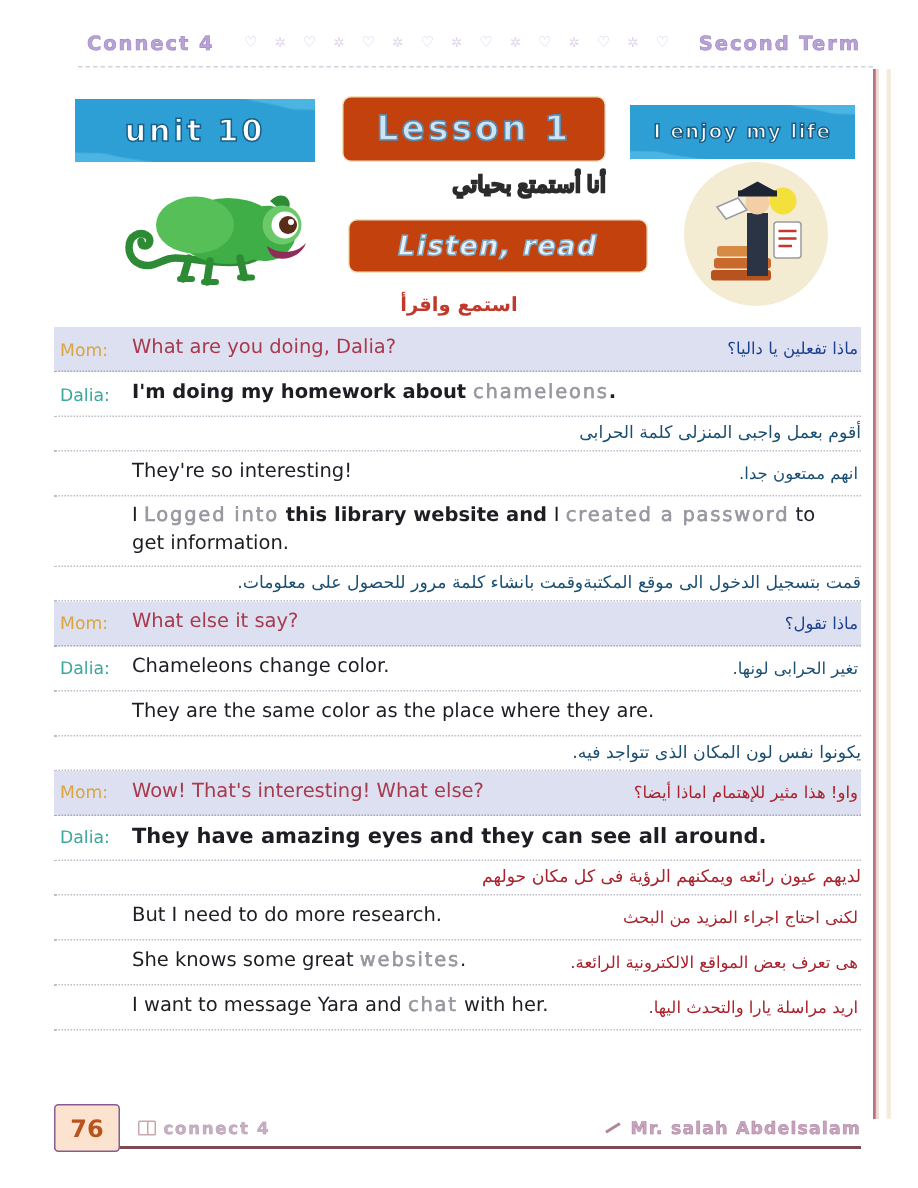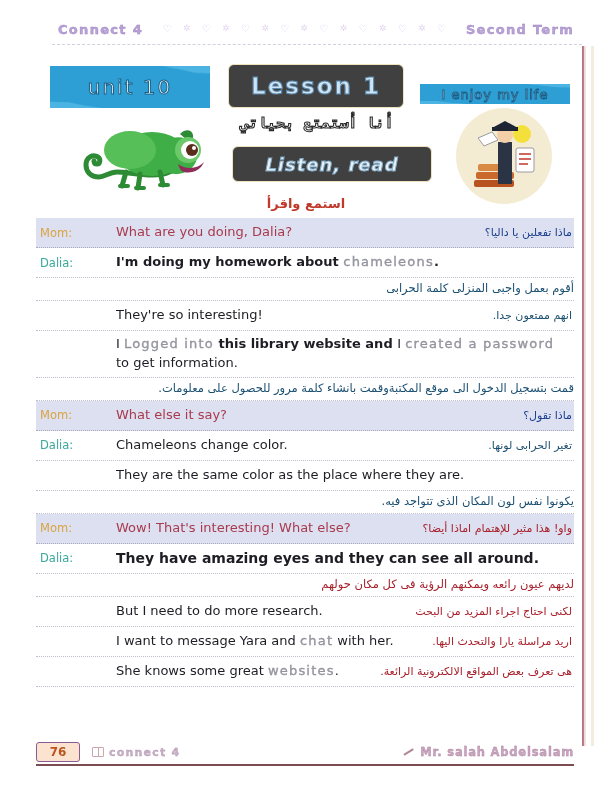--- a/index.html
+++ b/index.html
@@ -81,36 +81,36 @@
     justify-content: center;
     background:
       radial-gradient(ellipse at 12% 30%, #2d9fd4 0 55%, transparent 58%),
       radial-gradient(ellipse at 88% 70%, #2d9fd4 0 52%, transparent 56%),
       radial-gradient(ellipse at 50% 50%, #2d9fd4 0 72%, transparent 76%),
       radial-gradient(ellipse at 30% 85%, #4bb4e2 0 40%, transparent 44%),
       radial-gradient(ellipse at 72% 14%, #4bb4e2 0 38%, transparent 42%);
   }
   .splash-text {
     font-family: "DejaVu Sans", sans-serif;
-    font-weight: normal;
+    font-weight: bold;
     color: #ffffff;
     -webkit-text-stroke: 1px #1a5f88;
     letter-spacing: 2px;
     white-space: nowrap;
   }
 
   #unit-banner { left: 10px; top: 4px; width: 160px; height: 42px; }
   #unit-banner .splash-text { font-size: 20px; }
 
-  #enjoy-banner { right: 2px; top: 22px; width: 150px; height: 20px; }
+  #enjoy-banner { right: 2px; top: 8px; width: 150px; height: 36px; }
   #enjoy-banner .splash-text { font-size: 13px; letter-spacing: 1px; }
 
   .cream-box {
     position: absolute;
-    background: #404040;
+    background: #c2410c;
     border: 1px solid #efe3bd;
     border-radius: 6px;
     display: flex;
     align-items: center;
     justify-content: center;
     text-align: center;
   }
   #lesson-banner { left: 188px; top: 2px; width: 176px; height: 44px; }
   #lesson-banner .lesson-text {
     font-family: "DejaVu Sans", sans-serif;
@@ -123,24 +123,24 @@
   #listen-read-banner .lr-text {
     font-family: "DejaVu Sans", sans-serif;
     font-size: 18px; font-weight: bold; font-style: italic;
     color: #e8f1f8;
     -webkit-text-stroke: 1px #7fa8c4;
     letter-spacing: 1px;
   }
 
   .ar-sub {
     position: absolute;
-    left: 200px; top: 52px;
+    left: 188px; top: 52px;
     width: 176px;
-    text-align: left;
-    font-family: Liberation Mono, monospace;
+    text-align: right;
+    font-family: Liberation Serif, serif;
     font-size: 15px; font-weight: bold;
     color: #fafafa;
     -webkit-text-stroke: 1.1px #2b2b2b;
     direction: rtl;
   }
 
   
   .chameleon { position: absolute; left: 28px; top: 48px; width: 140px; height: 92px; }
 
   
@@ -167,21 +167,20 @@
     top: 218px; left: 36px; right: 38px;
   }
 
   .row {
     position: relative;
     border-bottom: 1px dotted #b5b5c2;
     min-height: 30px;
     display: flex;
     align-items: center;
     padding: 4px 0;
-    gap: 28px;
   }
   .row.highlight {
     background: #dde0f0;
     border-bottom: 1px dotted #a9a9bb;
   }
   .row.plain { border-bottom: 1px dotted #bdbdca; }
 
   .speaker {
     width: 52px;
     flex-shrink: 0;
@@ -240,27 +239,27 @@
   
   .footer {
     position: absolute;
     left: 36px; right: 38px; bottom: 26px;
     height: 26px;
     display: flex;
     align-items: center;
     border-bottom: 2px solid #7d4b52;
   }
   .page-num {
-    width: 44px; height: 20px;
+    width: 44px; height: 32px;
     border: 1.5px solid #8a5a93;
     background: #fbe3cf;
     border-radius: 3px;
     display: flex; align-items: center; justify-content: center;
     font-family: "DejaVu Sans", sans-serif;
-    font-size: 12px; font-weight: bold;
+    font-size: 16px; font-weight: bold;
     color: #b8551f;
   }
   .foot-book {
     margin-left: 12px;
     display: flex; align-items: center; gap: 5px;
   }
   .book-icon {
     width: 12px; height: 10px;
     border: 1.2px solid #c9a8ad;
     border-radius: 1px;
@@ -428,27 +427,27 @@
       <div class="en"><span style="font-weight: bold; font-size: 14px;">They have amazing eyes and they can see all around.</span></div>
     </div>
     <div class="ar-line red-ar">لديهم عيون رائعه ويمكنهم الرؤية فى كل مكان حولهم</div>
     <div class="row plain">
       <div class="speaker none"></div>
       <div class="en"><span>But I need to do more research.</span></div>
       <div class="ar red-ar">لكنى احتاج اجراء المزيد من البحث</div>
     </div>
     <div class="row plain">
       <div class="speaker none"></div>
+      <div class="en"><span>She knows some great </span><span class="vocab">websites</span><span>.</span></div>
+      <div class="ar red-ar">هى تعرف بعض المواقع الالكترونية الرائعة.</div>
+    </div>
+    <div class="row plain">
+      <div class="speaker none"></div>
       <div class="en"><span>I want to message Yara and </span><span class="vocab">chat</span><span> with her.</span></div>
       <div class="ar red-ar">اريد مراسلة يارا والتحدث اليها.</div>
-    </div>
-    <div class="row plain">
-      <div class="speaker none"></div>
-      <div class="en"><span>She knows some great </span><span class="vocab">websites</span><span>.</span></div>
-      <div class="ar red-ar">هى تعرف بعض المواقع الالكترونية الرائعة.</div>
     </div>
   </div>
 
 <div class="footer">
   <div class="page-num">76</div>
   <div class="foot-book">
     <span class="book-icon"></span>
     <span class="foot-text">connect 4</span>
   </div>
   <div class="foot-right">

